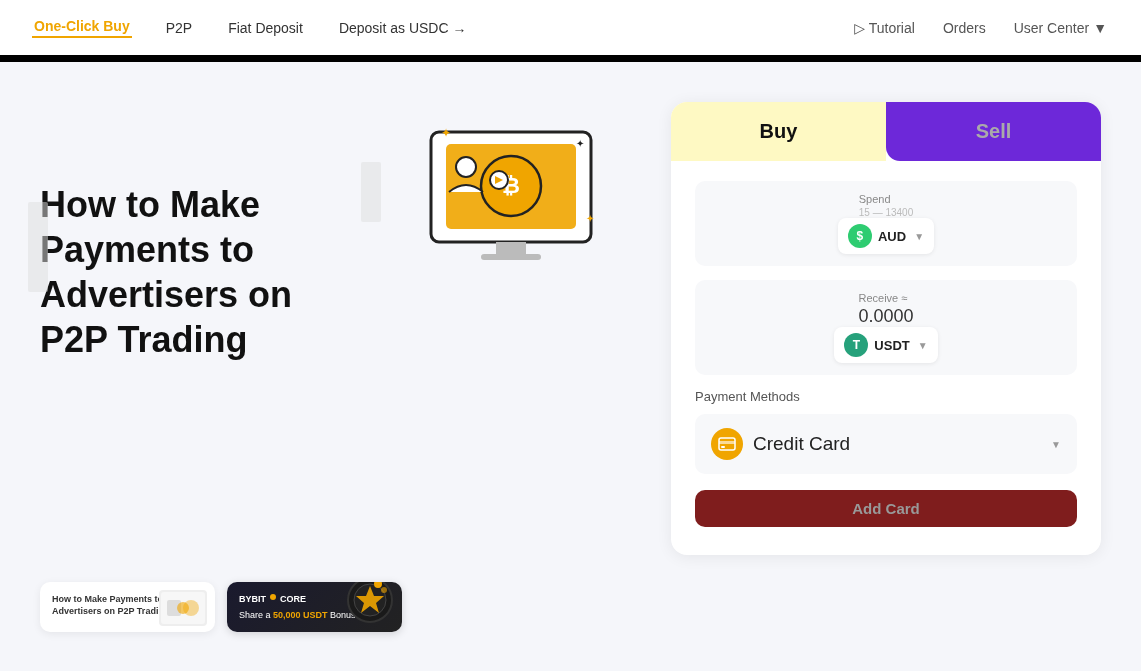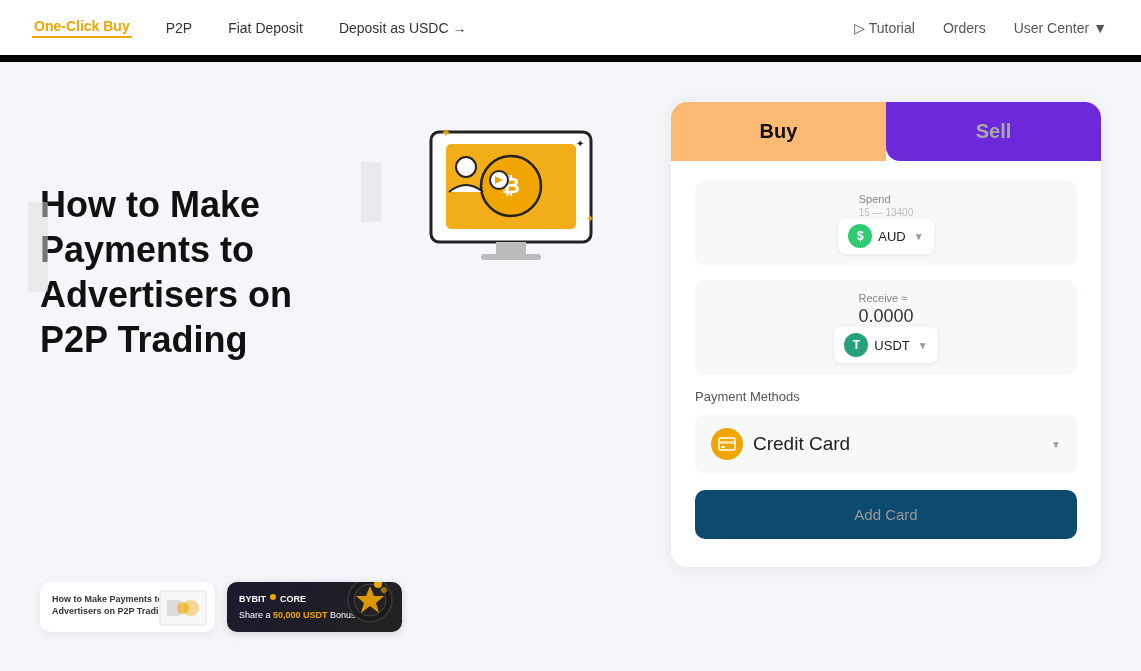--- a/index.html
+++ b/index.html
@@ -180,21 +180,21 @@
     .buy-sell-tabs {
       display: flex;
     }
     .tab-buy {
       flex: 1;
       text-align: center;
       padding: 18px 0;
       font-size: 20px;
       font-weight: 700;
       color: #111;
-      background: #fdba74;
+      background: #fef9c3;
       cursor: pointer;
     }
     .tab-sell {
       flex: 1;
       text-align: center;
       padding: 18px 0;
       font-size: 20px;
       font-weight: 700;
       color: #aaa;
       background: #6d28d9;
@@ -250,21 +250,21 @@
       display: flex;
       align-items: center;
       justify-content: center;
       font-weight: 700;
       font-size: 12px;
     }
     .aud-symbol { background: #2ecc71; color: #fff; }
     .usdt-symbol { background: #26a17b; color: #fff; }
     .currency-name {
       font-size: 13px;
-      font-weight: 400;
+      font-weight: 700;
       color: #222;
     }
     .caret { font-size: 10px; color: #999; margin-left: 2px; }
 
     .rate-line {
       font-size: 11px;
       color: #888;
       margin-bottom: 14px;
       display: flex;
       align-items: center;
@@ -316,26 +316,26 @@
     .payment-name {
       font-size: 19px;
       font-weight: 500;
       color: #222;
     }
 
     .add-card-btn {
       display: block;
       width: calc(100% - 48px);
       margin: 0 24px;
-      background: #0c4a6e;
+      background: #7f1d1d;
       border: none;
       border-radius: 10px;
-      padding: 16px;
+      padding: 10px;
       font-size: 15px;
-      font-weight: 400;
+      font-weight: 700;
       color: #999;
       cursor: pointer;
       text-align: center;
     }
 
     
     .illus-svg { width: 100%; height: 100%; }
   </style>
 </head>
 <body>

